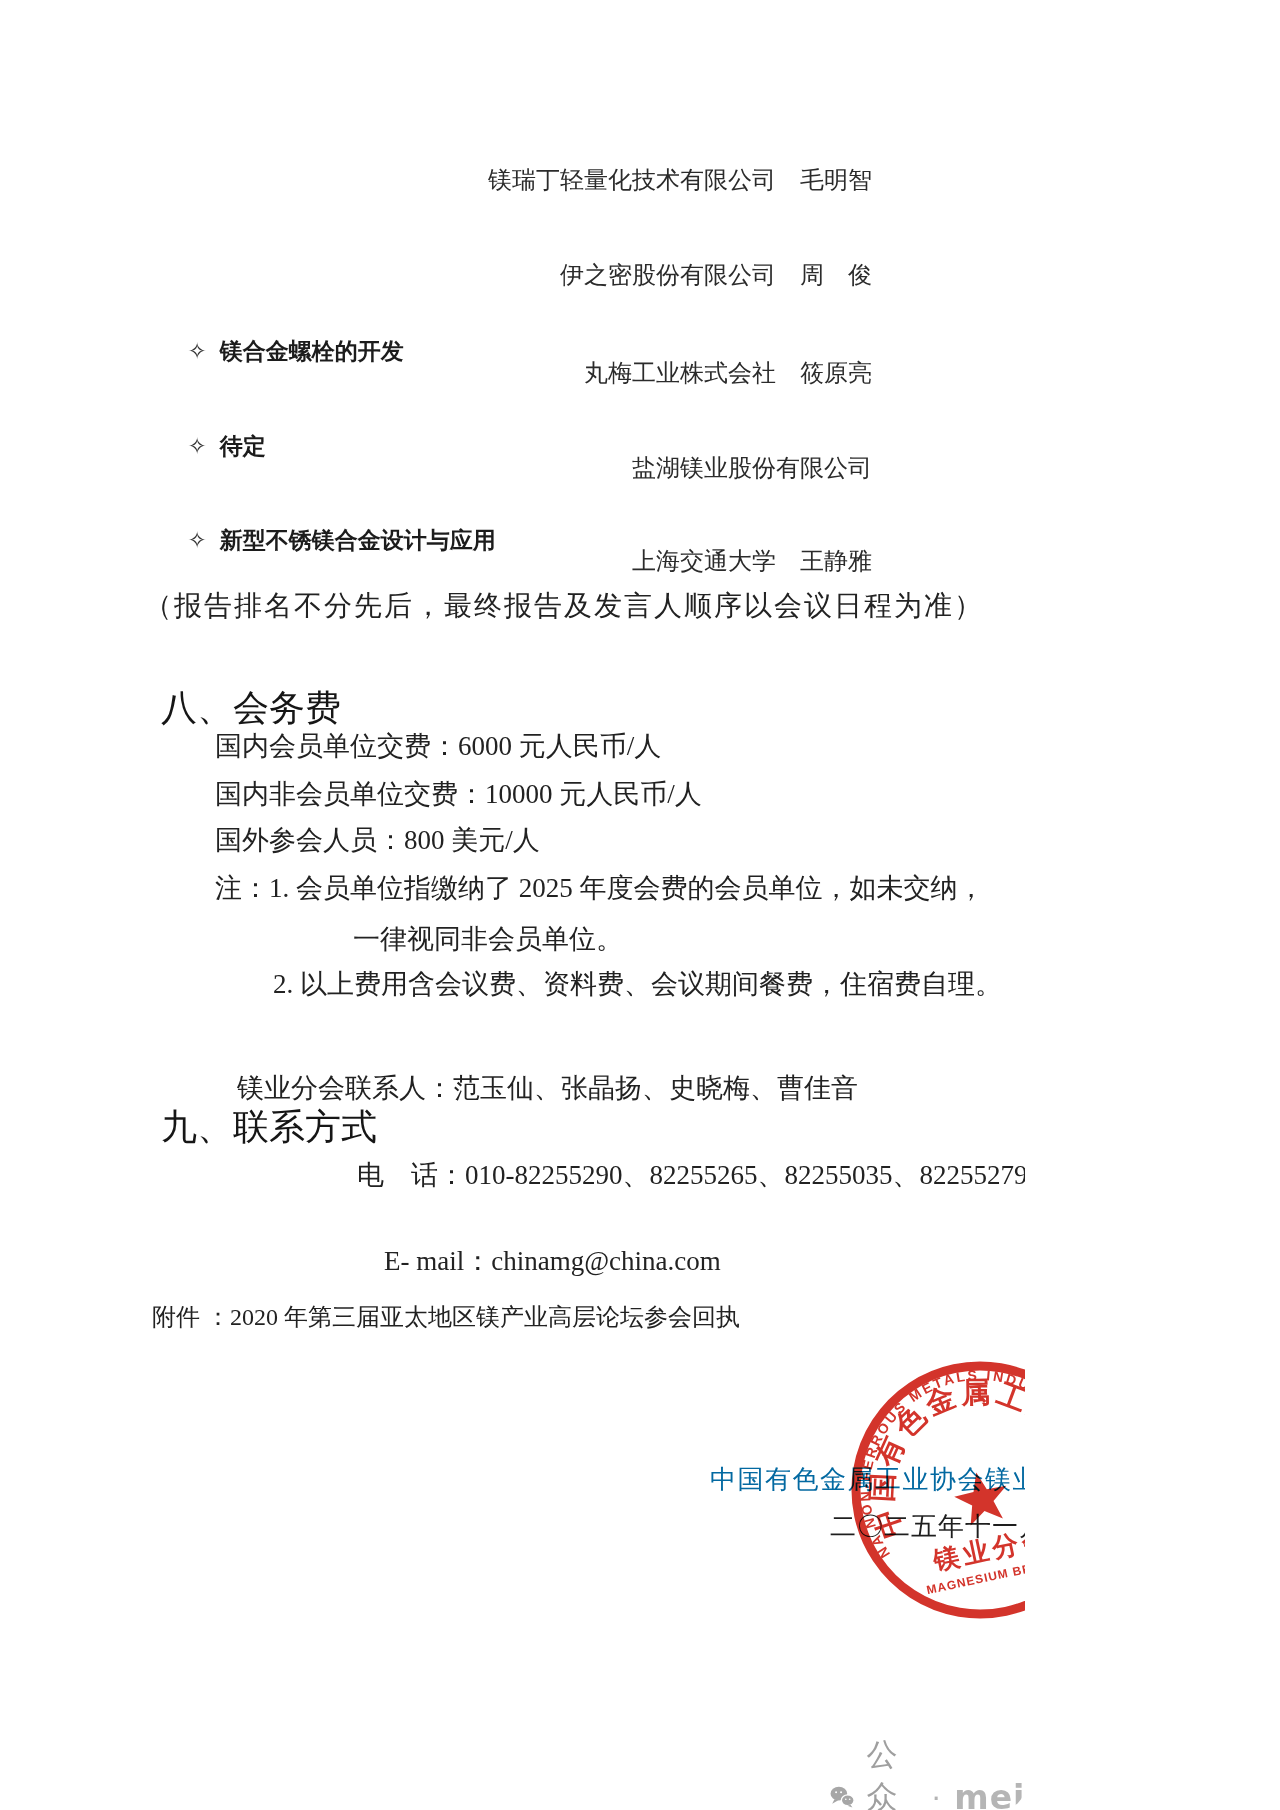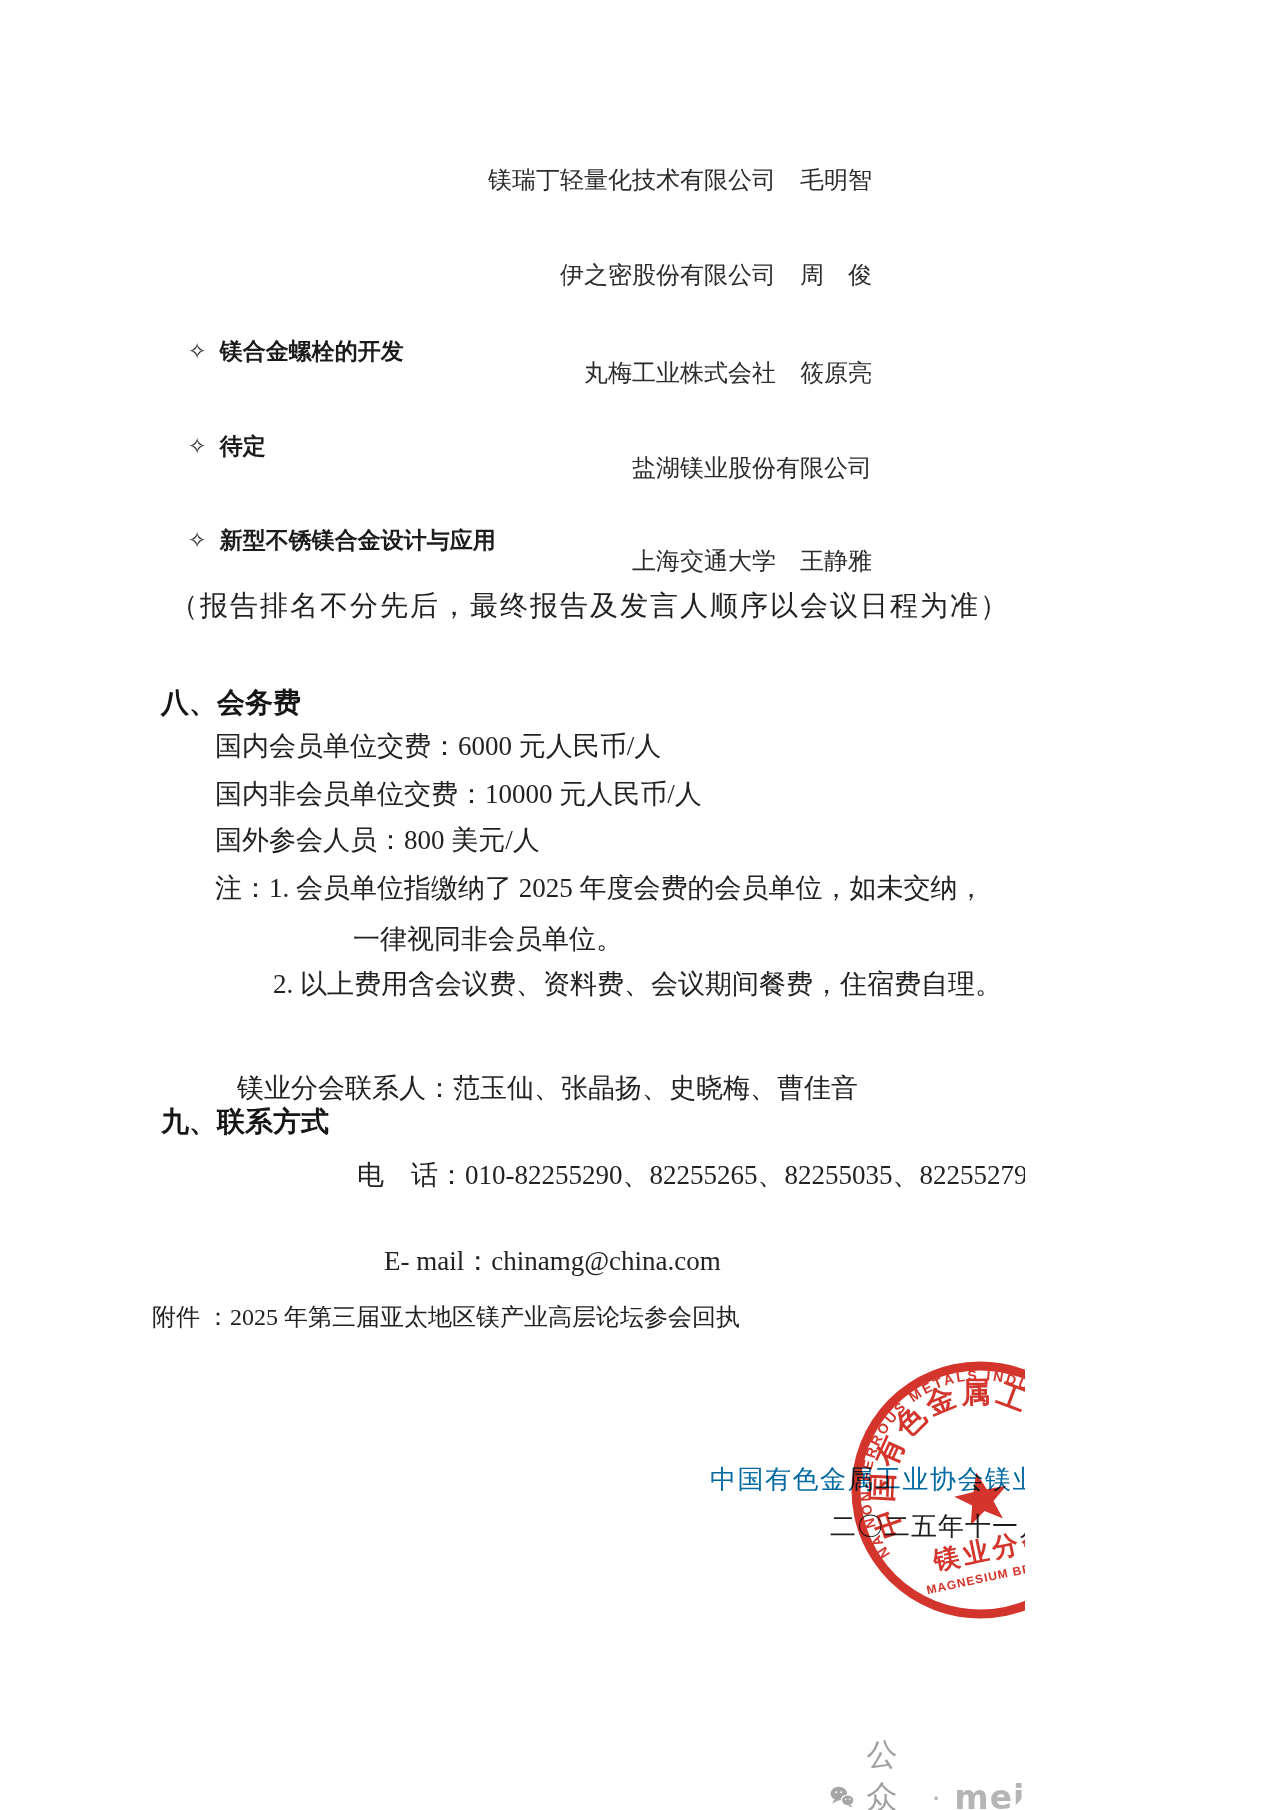--- a/index.html
+++ b/index.html
@@ -6,22 +6,22 @@
   .page{
     position:relative;width:1025px;height:1810px;background:#ffffff;overflow:hidden;
     font-family:"Liberation Serif","DejaVu Serif",serif;color:#262626;border-radius:24px;
   }
   .line{position:absolute;white-space:pre;line-height:1.15;}
   
   .affil{right:153px;text-align:right;font-size:24px;color:#2b2b2b;}
   
   .topic{left:162px;font-family:"Liberation Sans","DejaVu Sans",sans-serif;font-weight:700;font-size:23px;color:#1c1c1c;}
   .topic .bullet{display:inline-block;margin-right:13px;font-weight:400;font-size:23px;color:#333;}
-  .paren{left:170px;font-size:28px;letter-spacing:2px;color:#222;}
-  .heading{left:161px;font-family:"Liberation Sans","DejaVu Sans",sans-serif;font-weight:700;font-size:28px;color:#161616;}
+  .paren{left:144px;font-size:28px;letter-spacing:2px;color:#222;}
+  .heading{left:161px;font-family:"Liberation Sans","DejaVu Sans",sans-serif;font-weight:400;font-size:36px;color:#161616;}
   .fee{left:215px;font-size:27px;color:#222;}
   .note-cont{left:310px;font-size:27px;color:#222;margin-left:43px;}
   .note2{left:273px;font-size:27px;color:#222;}
   .contact1{left:237px;font-size:27px;color:#222;}
   .phone{left:357px;font-size:27px;color:#222;}
   .email{left:384px;font-size:27px;color:#222;margin-top:39px;}
   .attach{left:152px;font-size:24px;color:#222;}
   .sig-org{left:710px;font-size:26px;letter-spacing:1.5px;color:#0369a1;}
   .sig-date{left:830px;font-size:26px;letter-spacing:1px;color:#1e1e1e;}
   .stamp{position:absolute;left:844px;top:1354px;width:272px;height:272px;mix-blend-mode:multiply;opacity:.92;}
@@ -62,21 +62,21 @@
   <div class="line fee" style="top:825px">国外参会人员：800 美元/人</div>
   <div class="line fee" style="top:873px">注：1. 会员单位指缴纳了 2025 年度会费的会员单位，如未交纳，</div>
   <div class="line note-cont" style="top:924px">一律视同非会员单位。</div>
   <div class="line note2" style="top:969px">2. 以上费用含会议费、资料费、会议期间餐费，住宿费自理。</div>
 
   <div class="line heading" style="top:1106px">九、联系方式</div>
   <div class="line contact1" style="top:1073px">镁业分会联系人：范玉仙、张晶扬、史晓梅、曹佳音</div>
   <div class="line phone" style="top:1160px">电　话：010-82255290、82255265、82255035、82255279</div>
   <div class="line email" style="top:1207px">E- mail：chinamg@china.com</div>
 
-  <div class="line attach" style="top:1304px">附件 ：2025 年第三届亚太地区镁产业高层论坛参会回执</div>
+  <div class="line attach" style="top:1304px">附件 ：2020 年第三届亚太地区镁产业高层论坛参会回执</div>
 
   <div class="line sig-org" style="top:1465px">中国有色金属工业协会镁业分会</div>
   <div class="line sig-date" style="top:1512px">二〇二五年十一月五日</div>
 
   <div class="stamp">
     <svg width="272" height="272" viewBox="0 0 272 272">
       <g transform="rotate(-12 136 136)">
         <circle cx="136" cy="136" r="124" fill="none" stroke="#cf2218" stroke-width="9"></circle>
         <path id="arc-en" d="M 36.3 182.5 A 110 110 0 1 1 235.7 182.5" fill="none"></path>
         <text font-family="Liberation Sans, DejaVu Sans, sans-serif" font-size="14" font-weight="700" fill="#cf2218" letter-spacing="2.5">

